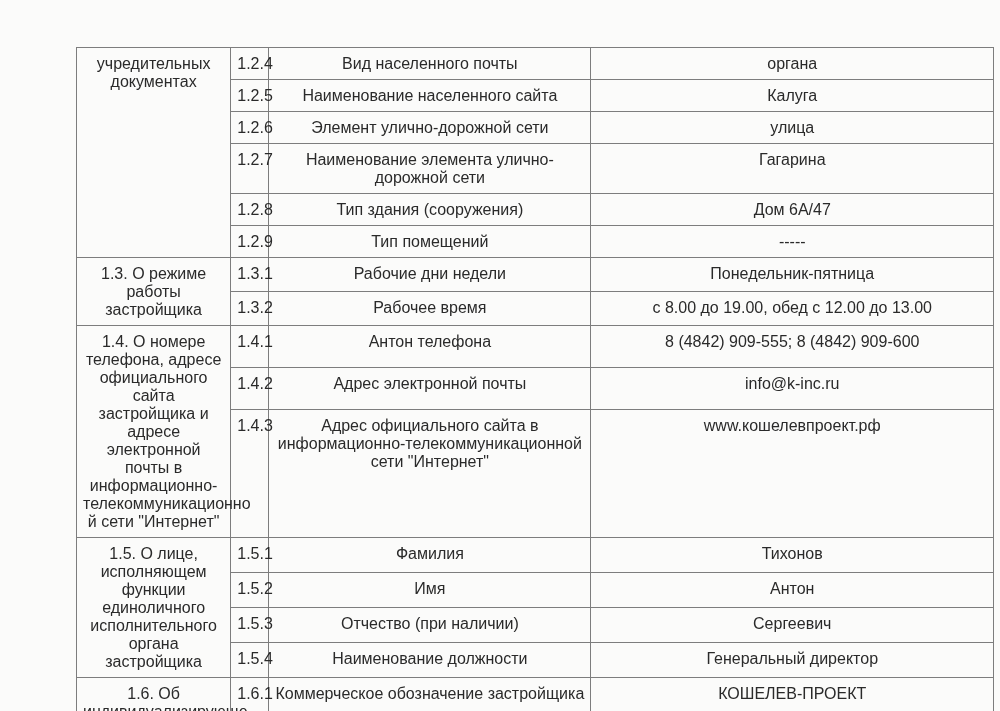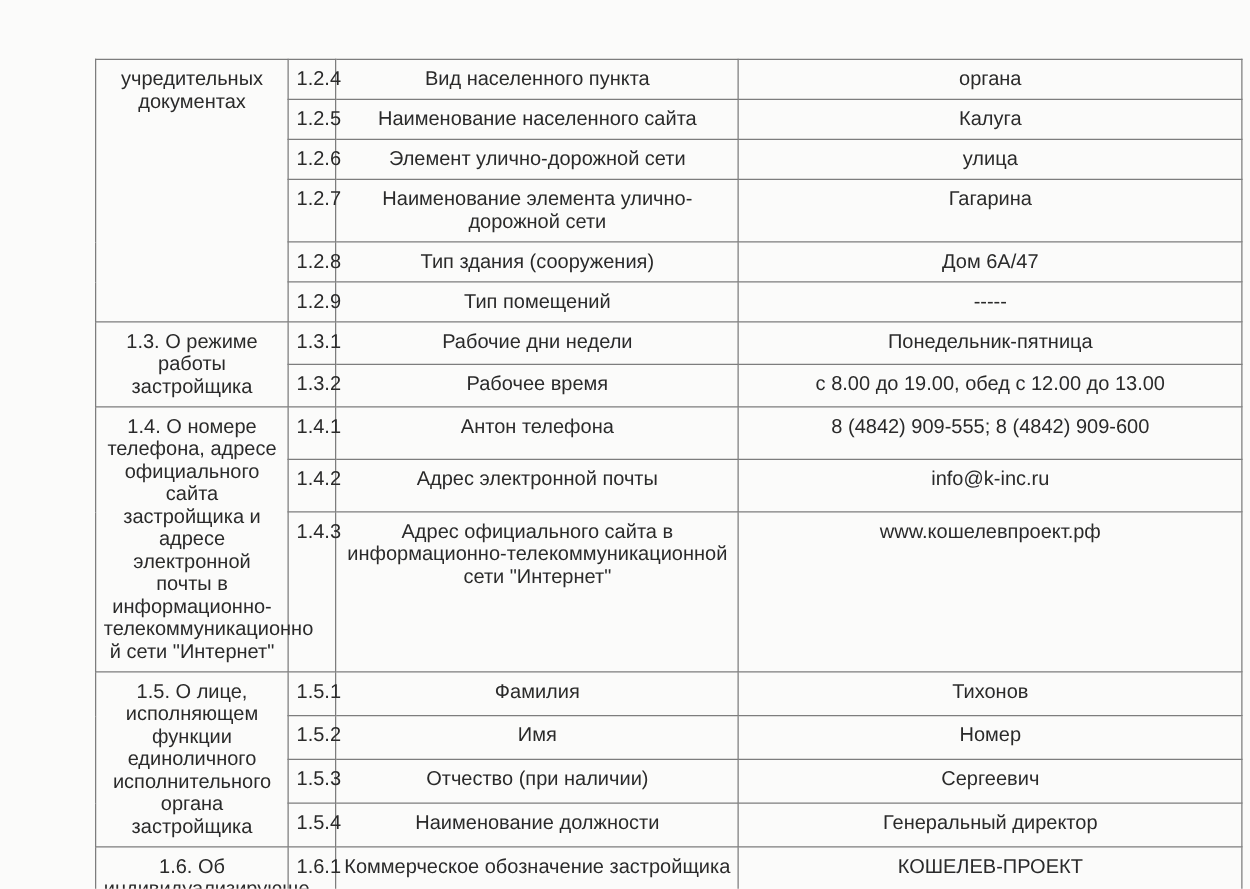--- a/index.html
+++ b/index.html
@@ -38,21 +38,21 @@
     <col class="c1">
       <col class="c2">
       <col class="c3">
       <col class="c4">
   </colgroup>
   <tbody>
 
     <tr class="row-std">
       <td rowspan="6">учредительных документах</td>
       <td>1.2.4</td>
-      <td>Вид населенного пункта</td>
+      <td>Вид населенного почты</td>
       <td>органа</td>
     </tr>
     <tr class="row-std">
       <td>1.2.5</td>
       <td>Наименование населенного сайта</td>
       <td>Калуга</td>
     </tr>
     <tr class="row-std">
       <td>1.2.6</td>
       <td>Элемент улично-дорожной сети</td>
@@ -105,21 +105,21 @@
 
     <tr class="row-std">
       <td rowspan="4">1.5. О лице, исполняющем функции единоличного исполнительного органа застройщика</td>
       <td>1.5.1</td>
       <td>Фамилия</td>
       <td>Тихонов</td>
     </tr>
     <tr class="row-std">
       <td>1.5.2</td>
       <td>Имя</td>
-      <td>Номер</td>
+      <td>Антон</td>
     </tr>
     <tr class="row-std">
       <td>1.5.3</td>
       <td>Отчество (при наличии)</td>
       <td>Сергеевич</td>
     </tr>
     <tr class="row-std">
       <td>1.5.4</td>
       <td>Наименование должности</td>
       <td>Генеральный директор</td>

